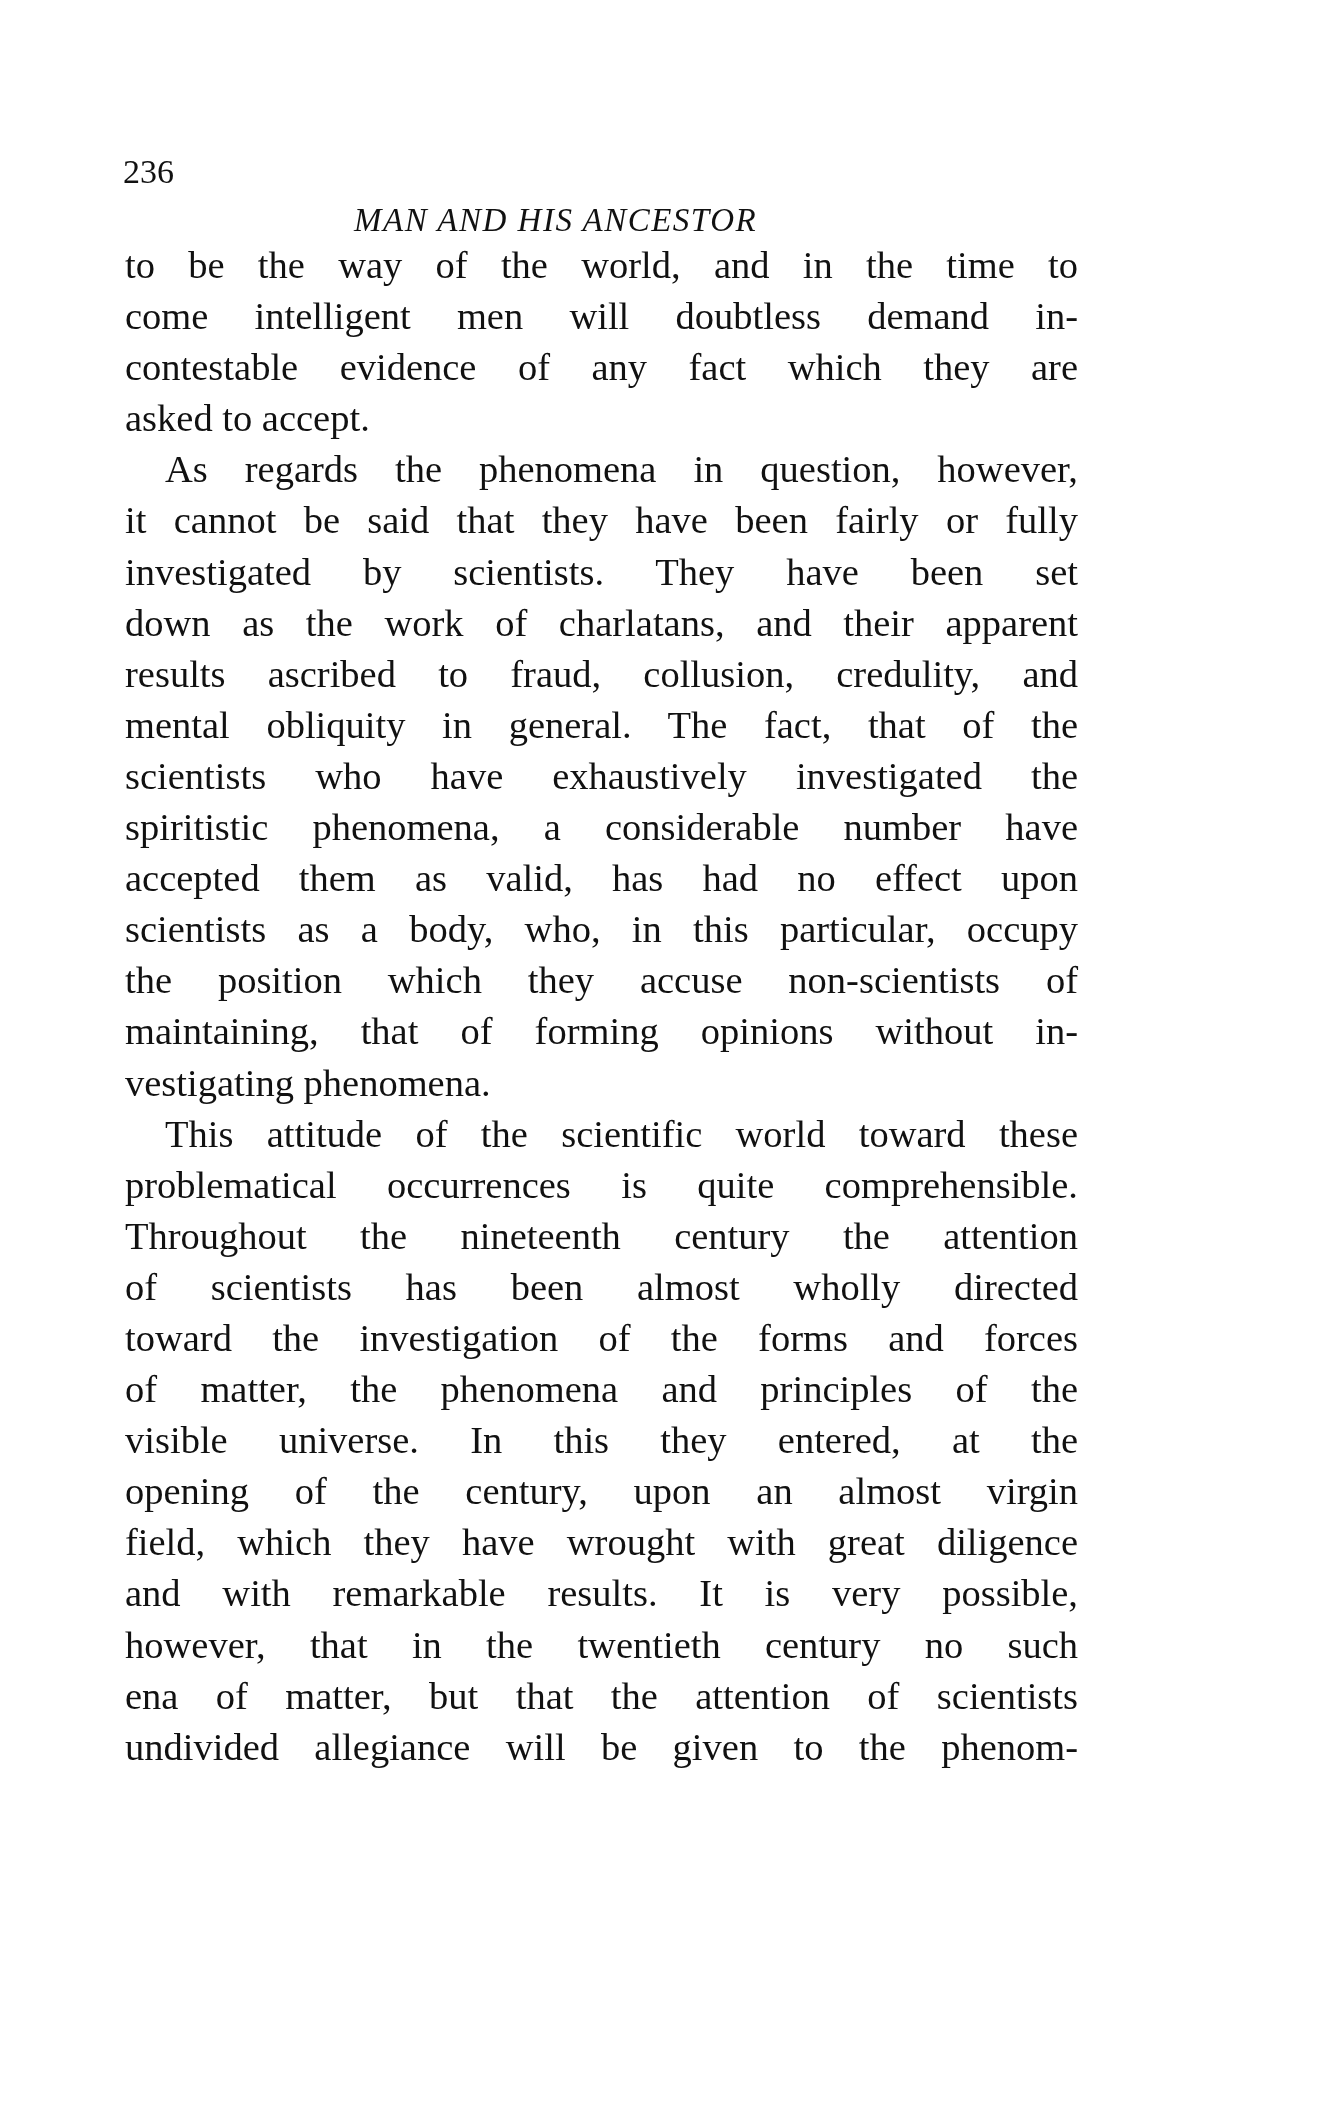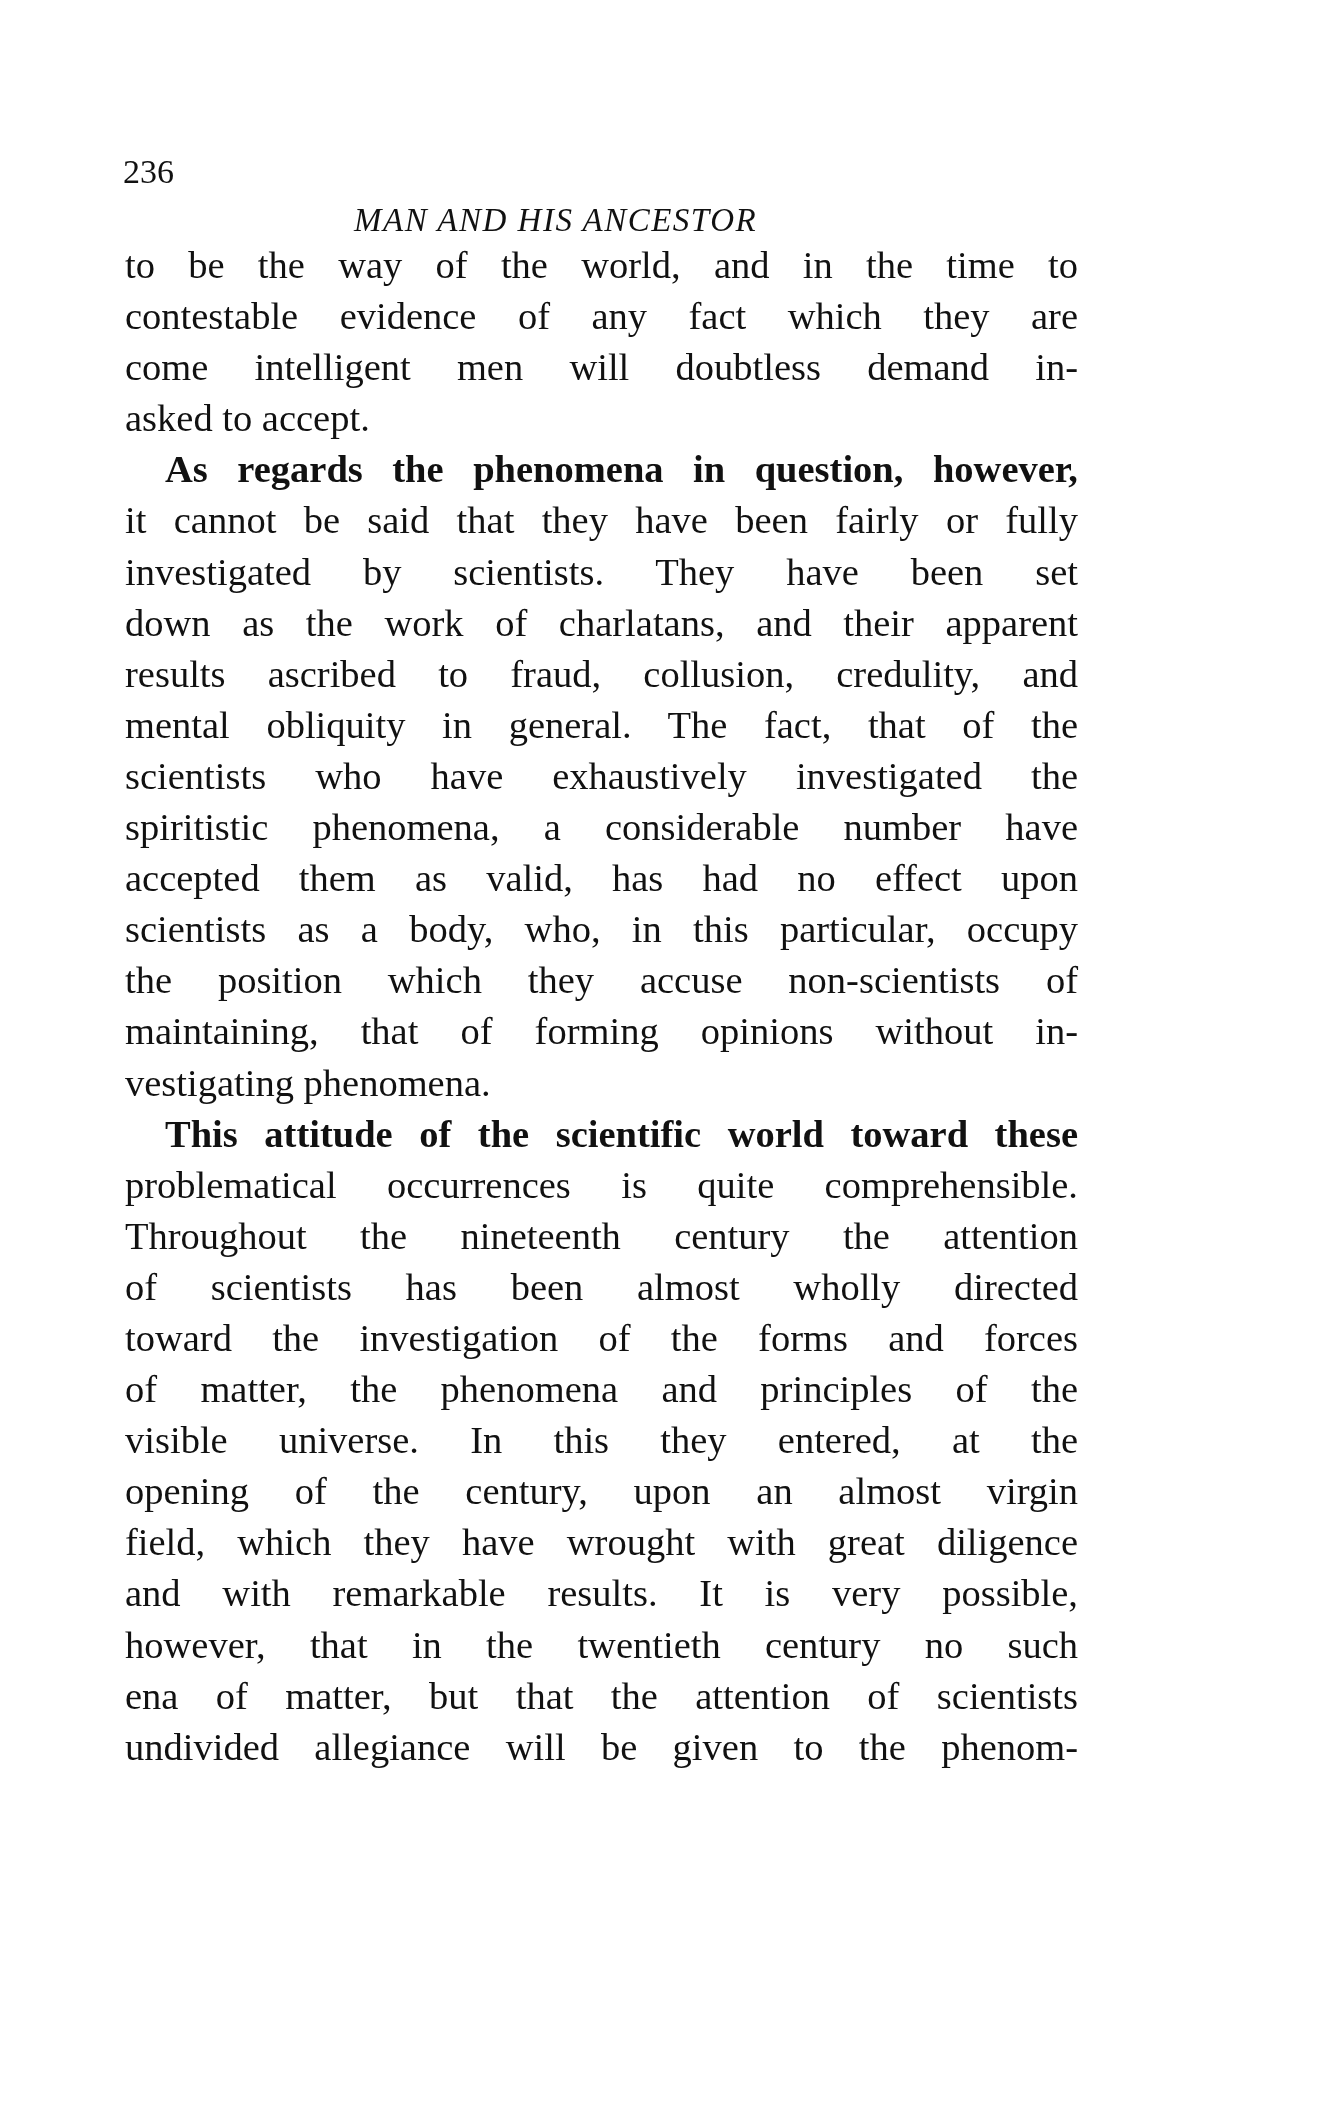--- a/index.html
+++ b/index.html
@@ -7,36 +7,36 @@
          font-family: "Liberation Serif", "DejaVu Serif", serif; color: #111111; }
   .page { position: absolute; left: 0; top: 0; width: 1337px; height: 2127px; }
   .running-head { position: absolute; left: 123px; top: 150px; width: 955px; height: 44px; }
   .folio { position: absolute; left: 0; top: 0; font-size: 34px; line-height: 44px; }
   .head-title { position: absolute; left: 231px; top: 0; font-size: 33px; line-height: 44px;
                 font-style: italic; letter-spacing: 1.5px; margin-top: 48px; }
   .body-text { position: absolute; left: 125px; top: 240px; width: 953px; }
   .line { display: block; font-size: 38.5px; line-height: 51.1px; height: 51.1px;
           text-align: justify; text-align-last: justify; white-space: nowrap; overflow: visible; }
   .line.last { text-align-last: left; }
-  .line.indent { text-indent: 40px; font-weight: bold; }
+  .line.indent { text-indent: 40px; }
 </style>
 </head>
 <body>
 
 <div class="page">
   <div class="running-head">
     <span class="folio">236</span>
     <span class="head-title">MAN AND HIS ANCESTOR</span>
   </div>
 
   <div class="body-text">
 
     <span class="line">to be the way of the world, and in the time to</span>
+    <span class="line">come intelligent men will doubtless demand in-</span>
     <span class="line">contestable evidence of any fact which they are</span>
-    <span class="line">come intelligent men will doubtless demand in-</span>
     <span class="line last">asked to accept.</span>
 
     <span class="line indent">As regards the phenomena in question, however,</span>
     <span class="line">it cannot be said that they have been fairly or fully</span>
     <span class="line">investigated by scientists.  They have been set</span>
     <span class="line">down as the work of charlatans, and their apparent</span>
     <span class="line">results ascribed to fraud, collusion, credulity, and</span>
     <span class="line">mental obliquity in general.  The fact, that of the</span>
     <span class="line">scientists who have exhaustively investigated the</span>
     <span class="line">spiritistic phenomena, a considerable number have</span>

